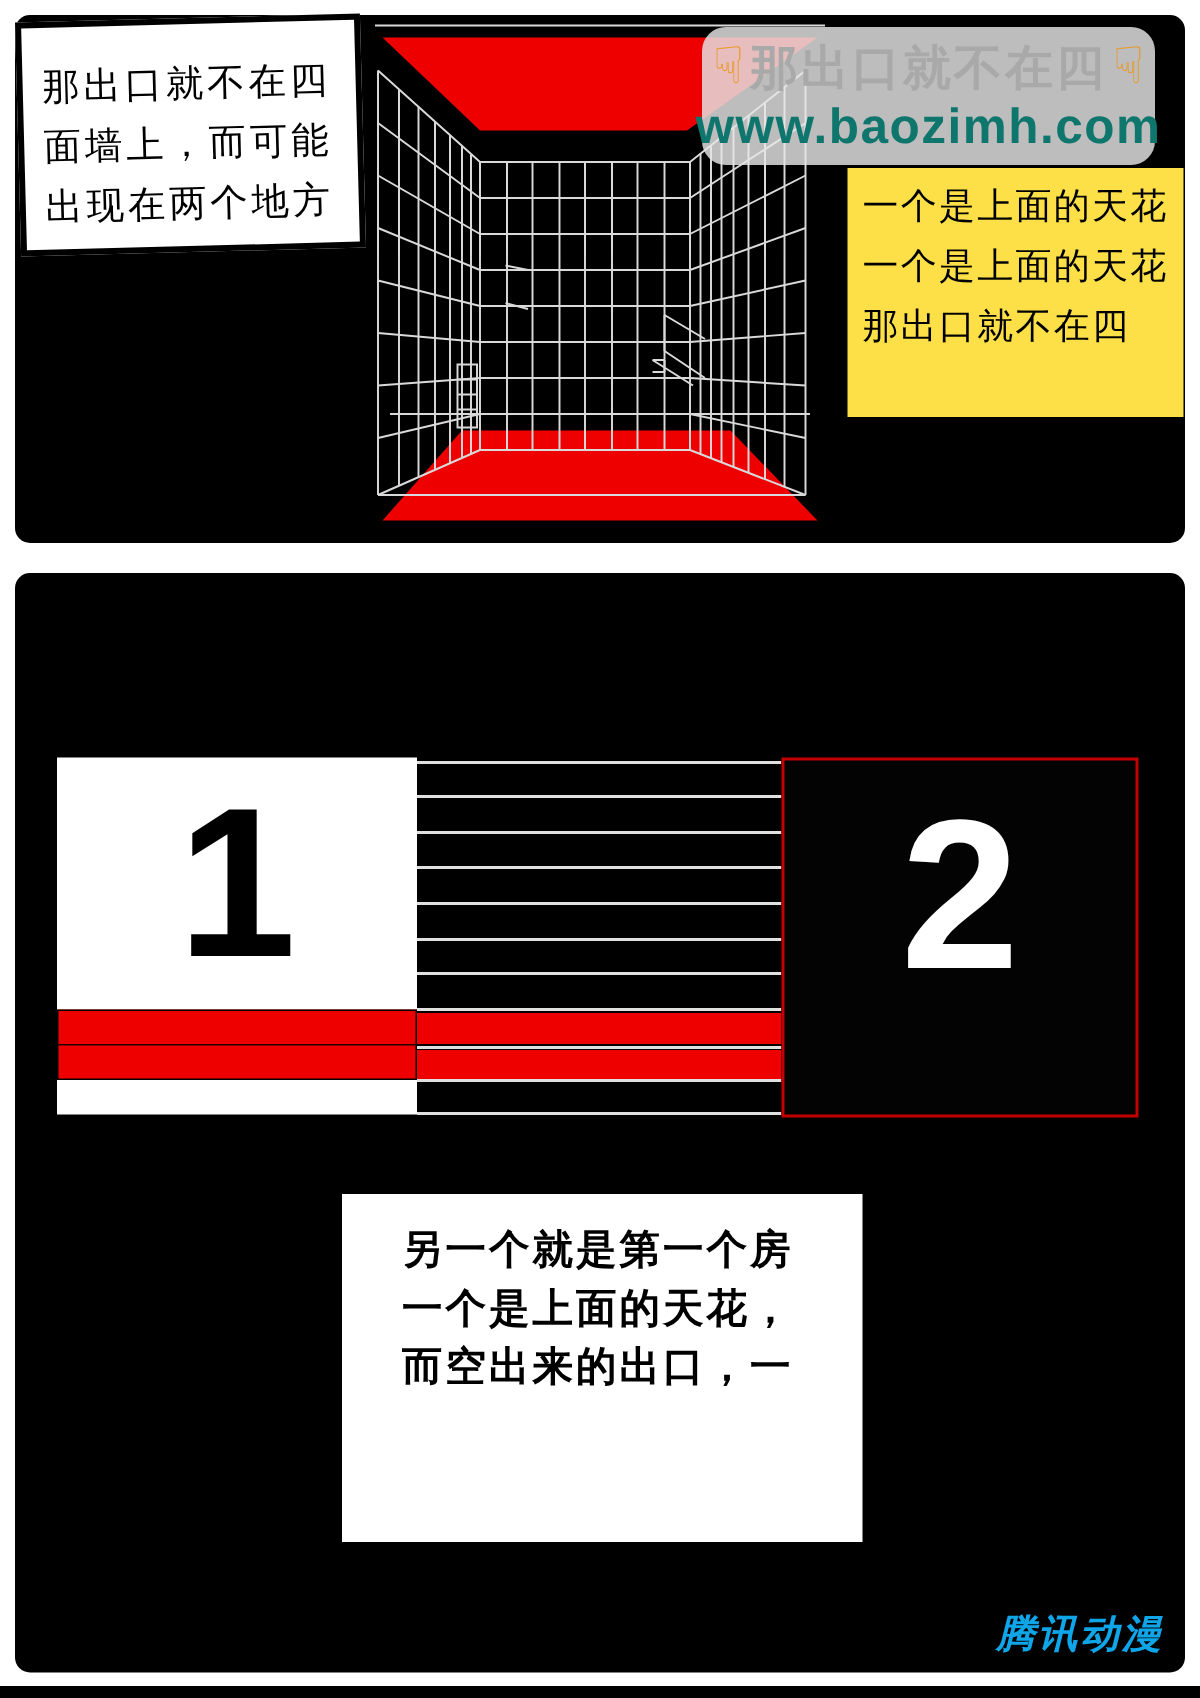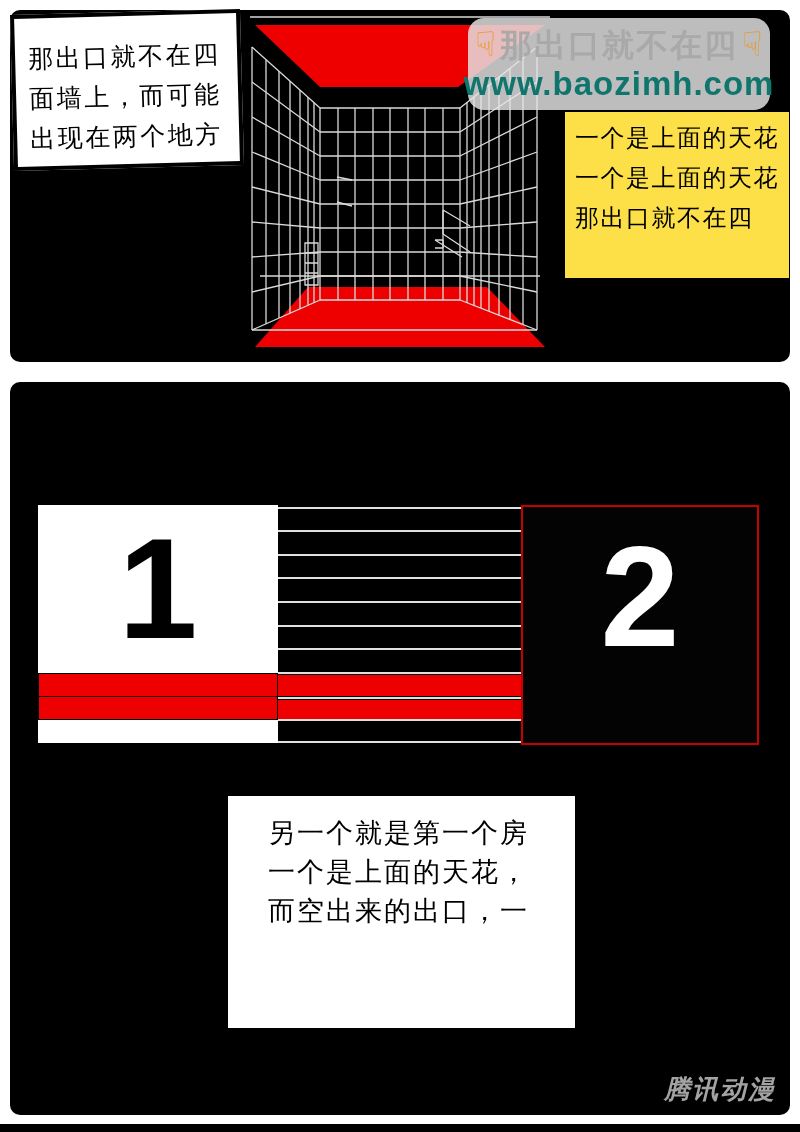--- a/index.html
+++ b/index.html
@@ -78,26 +78,26 @@
   }
   #room2 .digit{
     position:absolute;left:0;top:0;width:100%;height:180px;
     display:flex;align-items:center;justify-content:center;
     font-size:142px;font-weight:bold;color:#fff;
   }
   #textbox{
     position:absolute;left:218px;top:414px;width:347px;height:232px;
     background:#fff;padding:18px 40px;
   }
-  #textbox .t-line{font-size:27px;line-height:39px;letter-spacing:2px;color:#000;white-space:nowrap;}
+  #textbox .t-line{font-size:27px;line-height:39px;letter-spacing:2px;color:#000;white-space:nowrap;font-weight:bold;}
 
   #publisher{
     position:absolute;right:14px;bottom:8px;
     font-size:26px;font-weight:bold;font-style:italic;
-    color:#a3a3a3;letter-spacing:2px;
+    color:#0ea5e9;letter-spacing:2px;
   }
 
   #bottom-bar{
     position:absolute;left:0;top:1124px;width:800px;height:8px;background:#000;
   }
   svg .gridline{stroke:var(--grid);stroke-width:1.3;fill:none;}
   svg .redfill{fill:var(--red);stroke:none;}
 </style>
 </head>
 <body>

